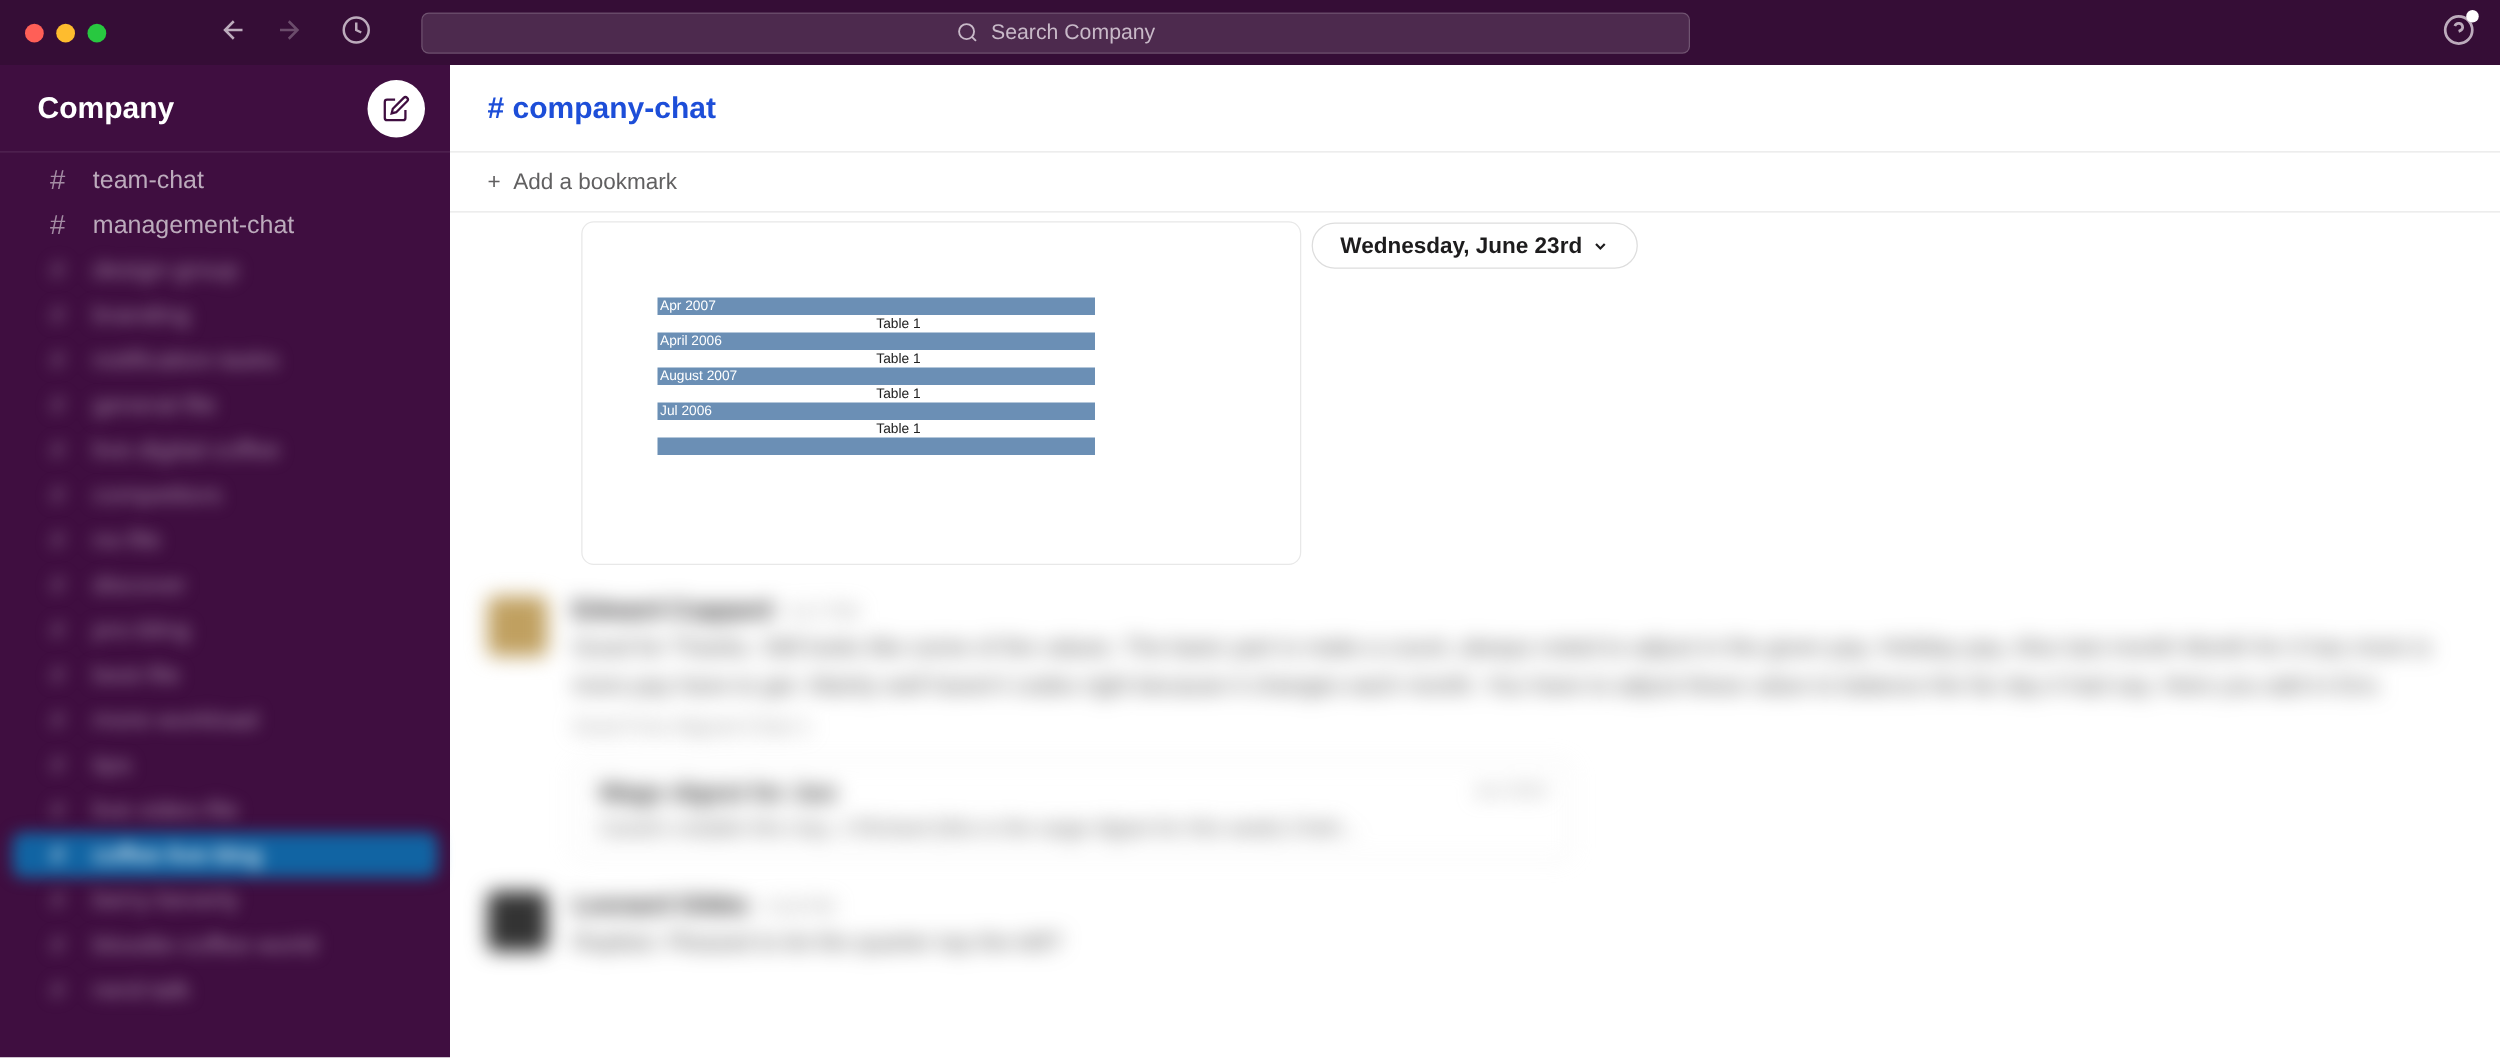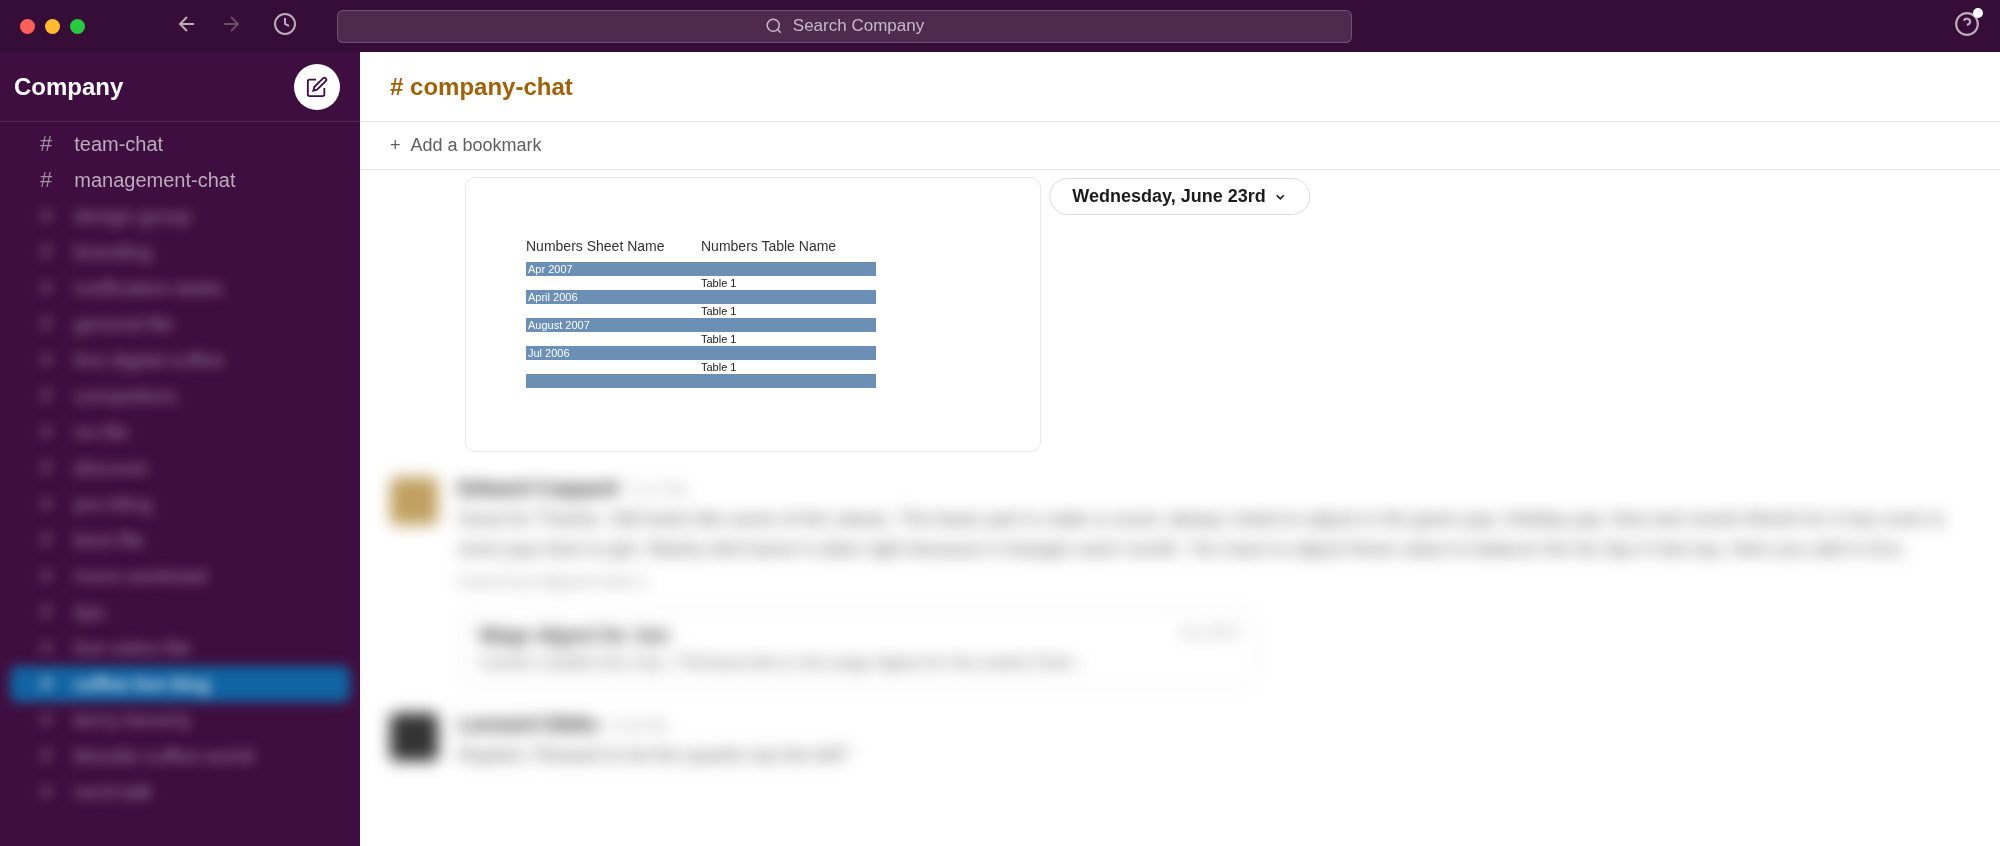--- a/index.html
+++ b/index.html
@@ -100,21 +100,21 @@
       color: #bcabbc;
       display: flex;
       flex-direction: column;
     }
     
     .workspace-header {
       height: 70px;
       display: flex;
       align-items: center;
       justify-content: space-between;
-      padding: 0 20px 0 14px;
+      padding: 0 20px 0 30px;
       border-bottom: 1px solid rgba(255,255,255,0.1);
       text-align: right;
     }
     
     .workspace-name {
       color: #fff;
       font-weight: 900;
       font-size: 24px;
     }
     
@@ -170,21 +170,21 @@
       height: 70px;
       display: flex;
       align-items: center;
       padding: 0 30px;
       border-bottom: 1px solid #e8e8e8;
     }
     
     .channel-title {
       font-size: 24px;
       font-weight: 900;
-      color: #a16207;
+      color: #1d4ed8;
     }
     
     .bookmark-bar {
       height: 48px;
       display: flex;
       align-items: center;
       padding: 0 30px;
       border-bottom: 1px solid #e8e8e8;
       gap: 10px;
       color: #616061;
@@ -472,24 +472,20 @@
     <div class="message-area">
 
       <div class="date-pill">
         <span>Wednesday, June 23rd</span>
         <svg width="14" height="14" viewBox="0 0 24 24" fill="none" stroke="currentColor" stroke-width="3">
             <path d="m6 9 6 6 6-6"></path>
           </svg>
       </div>
 
       <div class="image-attachment">
-        <div class="table-headers">
-          <div class="th1">Numbers Sheet Name</div>
-          <div class="th2">Numbers Table Name</div>
-        </div>
         <div id="attachment-rows" style="width:350px">
             <div class="table-row blue">
               <div class="td1">Apr 2007</div>
               <div class="td2"></div>
             </div>
             <div class="table-row white">
               <div class="td1"></div>
               <div class="td2">Table 1</div>
             </div>
             <div class="table-row blue">

